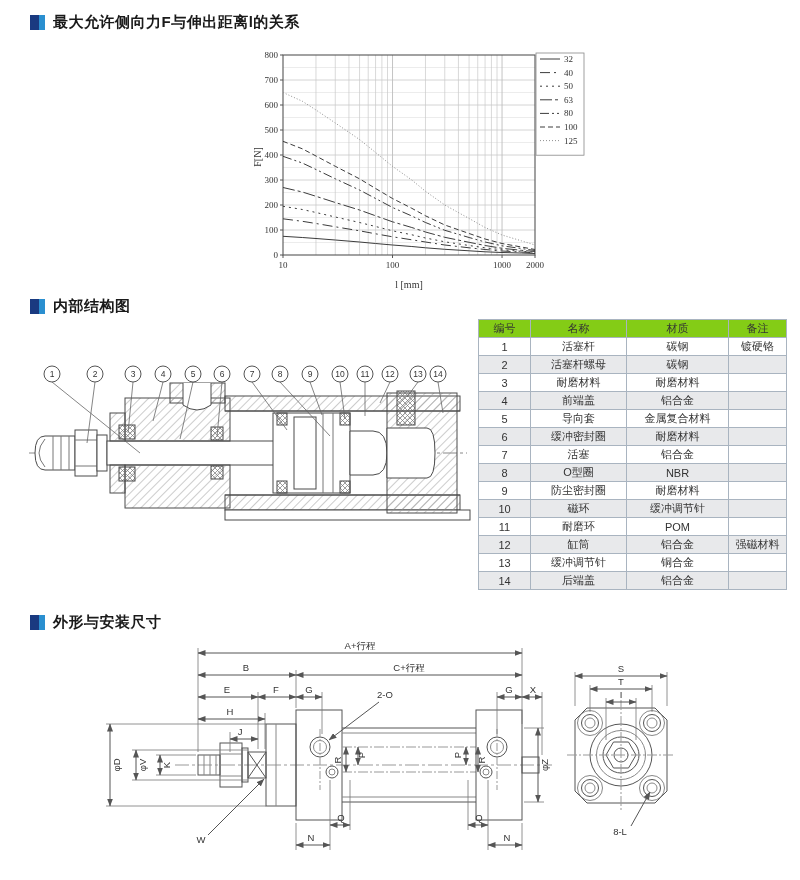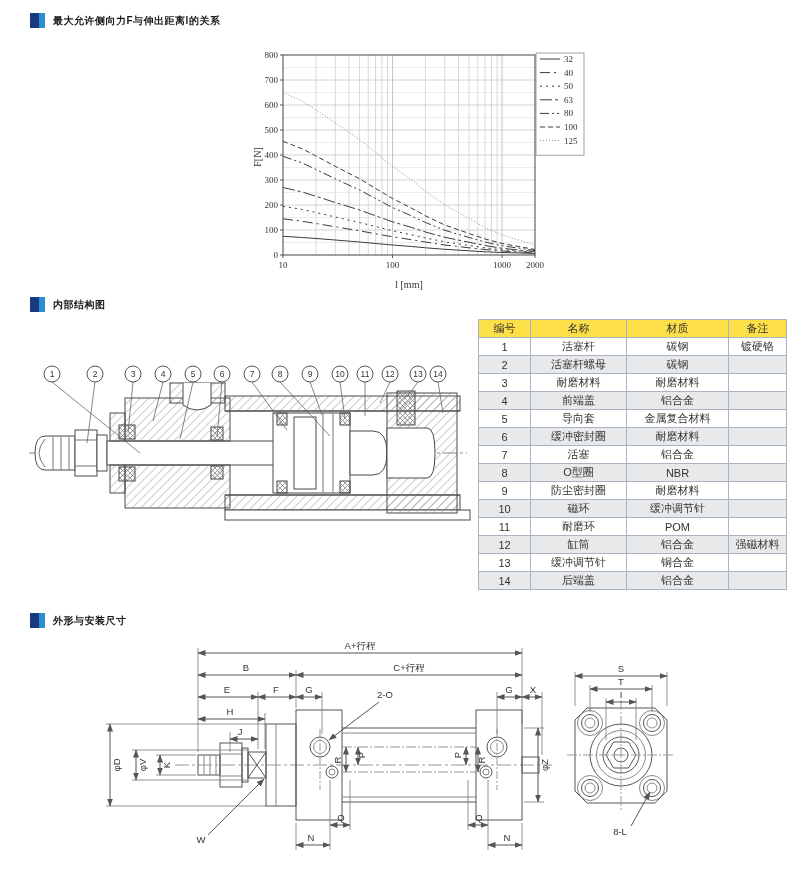--- a/index.html
+++ b/index.html
@@ -3,21 +3,21 @@
 <meta charset="utf-8">
 <style>
   html,body{margin:0;padding:0;}
   body{
     width:800px;height:880px;position:relative;overflow:hidden;
     background:#ffffff;color:#222;
     font-family:"Liberation Sans",sans-serif;
   }
   .sec-title{position:absolute;left:30px;display:flex;align-items:center;gap:8px;}
   .sq{width:15px;height:15px;flex:0 0 15px;}
-  .sec-title .t{font-size:10px;font-weight:bold;color:#1a1a1a;letter-spacing:0.5px;}
+  .sec-title .t{font-size:15px;font-weight:bold;color:#1a1a1a;letter-spacing:0.5px;}
   svg text{font-family:"Liberation Serif",serif;}
   .dimtxt{font-family:"Liberation Sans",sans-serif;}
   table.parts{
     position:absolute;left:478px;top:319px;width:308px;
     border-collapse:collapse;font-size:11px;color:#333;table-layout:fixed;
   }
   table.parts th, table.parts td{
     border:1px solid #a9b4c0;text-align:center;padding:1px 2px;height:15px;
     overflow:hidden;white-space:nowrap;
   }
@@ -280,21 +280,21 @@
 </div>
 
 <table class="parts" id="parts-table">
   <colgroup>
       <col style="width:52px">
       <col style="width:96px">
       <col style="width:102px">
       <col style="width:58px">
     </colgroup>
   <thead id="parts-thead">
-      <tr style="background: #fde047;">
+      <tr style="background: #84cc16;">
         <th>编号</th>
         <th>名称</th>
         <th>材质</th>
         <th>备注</th>
       </tr>
     </thead>
   <tbody id="parts-tbody">
       <tr>
         <td>1</td>
         <td>活塞杆</td>

